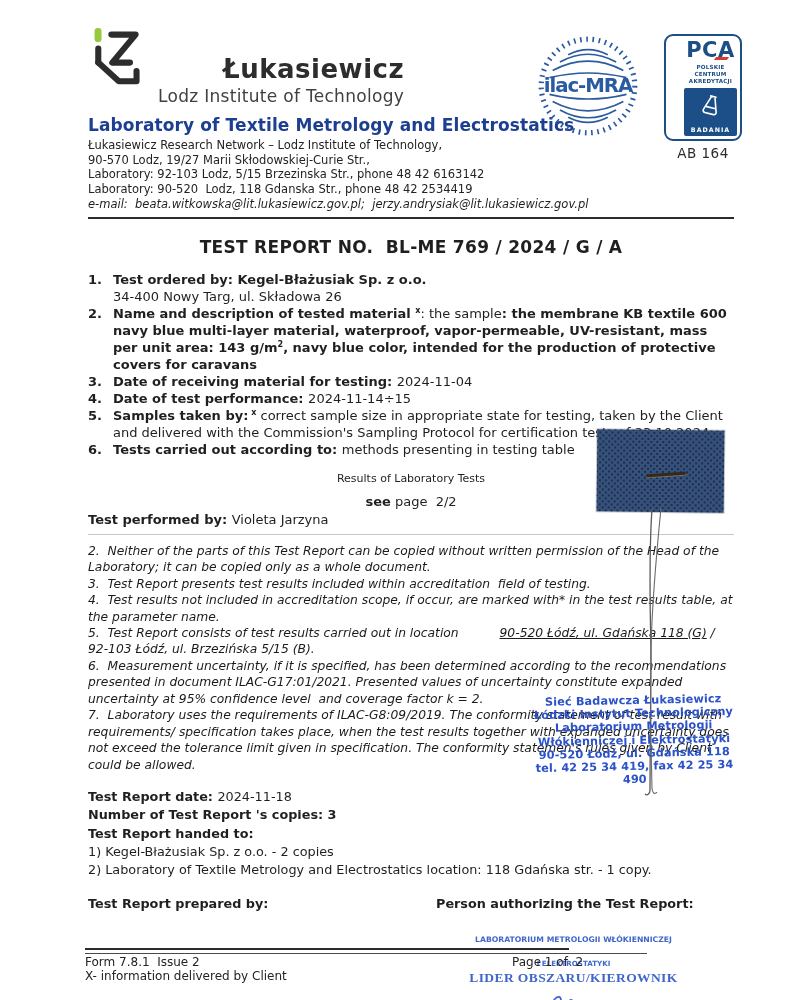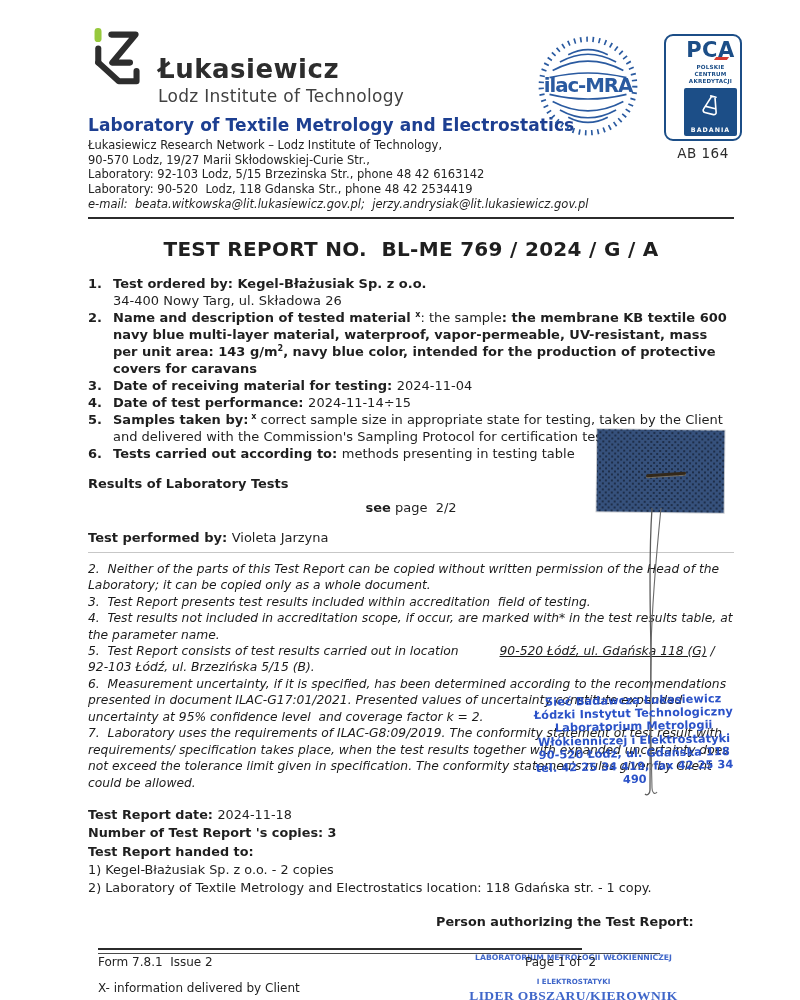--- a/index.html
+++ b/index.html
@@ -6,51 +6,51 @@
   body{
     width:800px;height:1000px;position:relative;overflow:hidden;
     background:#ffffff;color:#1f1f1f;
     font-family:"DejaVu Sans","Liberation Sans",sans-serif;
     -webkit-font-smoothing:antialiased;
   }
   .content{padding:26px 66px 0 88px;position:relative;}
   
   .brand-row{display:flex;gap:14px;align-items:flex-start;}
   .logo-svg{flex:none;}
-  .brand-text{margin-top:30px;}
+  .brand-text{margin-top:30px;text-align:right;}
   .brand-name{font-size:26px;font-weight:bold;color:#2d2d2d;letter-spacing:.5px;line-height:1;}
   .brand-sub{font-size:17px;color:#414141;margin-top:4px;letter-spacing:.3px;}
   .lab-title{color:#1d3f91;font-weight:bold;font-size:17px;margin-top:9px;letter-spacing:.1px;}
   .addresses{font-size:11.5px;line-height:1.28;margin-top:3px;color:#232323;}
   .addresses div{white-space:pre-wrap;}
   .email{font-size:11.5px;font-style:italic;margin-top:0;white-space:pre-wrap;}
   .rule{border:none;border-top:2.2px solid #2b2b2b;margin:6px 0 0 0;}
   .seals{position:absolute;top:34px;right:58px;display:flex;gap:24px;align-items:flex-start;}
   .pca-wrap{width:78px;text-align:center;}
   .pca-badge{border:2px solid #1c4e87;border-radius:9px;background:#fff;padding:4px 3px 3px 18px;}
   .pca-acronym{font-size:21px;font-weight:bold;color:#1c4e87;line-height:1;position:relative;letter-spacing:.5px;}
   .pca-acronym::after{content:"";position:absolute;right:9px;bottom:1px;width:13px;height:3px;background:#d63b30;transform:skewX(-35deg);}
   .pca-name{font-size:5.6px;font-weight:bold;color:#1c4e87;line-height:1.25;margin-top:3px;letter-spacing:.2px;}
   .pca-box{background:#1c4e87;margin-top:3px;border-radius:2px;padding:5px 0 3px 0;}
   .pca-badania{color:#fff;font-size:6.3px;font-weight:bold;letter-spacing:1px;margin-top:3px;}
   .pca-number{font-size:13.5px;color:#2b2b2b;margin-top:4px;letter-spacing:.5px;}
   
-  .title{text-align:center;font-weight:bold;font-size:20px;margin-top:18px;letter-spacing:.3px;white-space:pre-wrap;}
+  .title{text-align:center;font-weight:bold;font-size:17px;margin-top:18px;letter-spacing:.3px;white-space:pre-wrap;}
   .items{margin-top:15px;font-size:13px;line-height:1.3;}
   .li{display:flex;}
   .li .num{width:25px;font-weight:bold;flex:none;}
   .li-body{flex:1;}
   .b{font-weight:bold;}
   .u{text-decoration:underline;margin-left:37px;}
   .sup{vertical-align:super;font-size:.62em;}
   .li-body span,.note span,.report-block span,.see-line span,.performed-line span{white-space:pre-wrap;}
   
-  .results-heading{text-align:left;font-weight:bold;font-size:13px;margin-top:13px;}
+  .results-heading{text-align:center;font-weight:normal;font-size:11px;margin-top:13px;}
   .see-line{margin-top:9px;font-size:13px;text-align:center;}
-  .performed-line{margin-top:15px;font-size:13px;}
+  .performed-line{margin-top:3px;font-size:13px;}
   .faint-rule{border:none;border-top:1px solid #c7c7c7;margin:7px 0 0 0;}
   .notes{margin-top:8px;font-size:12.3px;font-style:italic;line-height:1.34;color:#1b1b1b;}
   
   .report-block{margin-top:15px;font-size:12.8px;line-height:1.42;}
   
   .signoff-row{display:flex;margin-top:17px;font-size:12.8px;}
   .signoff-left{width:330px;}
   .prepared-name{margin-top:2px;font-weight:normal;}
   .signoff-right{flex:1;padding-left:18px;}
   .auth-label{font-weight:bold;}
@@ -63,27 +63,27 @@
     font-size:11.3px;line-height:1.17;text-align:center;transform:rotate(-1.2deg);letter-spacing:.1px;}
   .swatch{position:absolute;left:597px;top:430px;width:127px;height:82px;transform:rotate(.6deg);
     background-color:#36517c;
     background-image:radial-gradient(#1e2e49 1.1px,transparent 1.5px),radial-gradient(#1e2e49 1.1px,transparent 1.5px);
     background-size:6px 6px;background-position:0 0,3px 3px;
     box-shadow:0 0 0 1px rgba(20,30,50,.25);}
   .staple{position:absolute;left:646px;top:473px;width:40px;height:3px;background:#33281a;
     transform:rotate(-4deg);border-radius:2px;box-shadow:0 1px 0 rgba(170,140,90,.55);}
   .threads{position:absolute;left:560px;top:418px;pointer-events:none;}
   
-  .footer{position:absolute;left:98px;top:948px;width:640px;font-size:12px;color:#232323;}
+  .footer{position:absolute;left:85px;top:948px;width:640px;font-size:12px;color:#232323;}
   .f-thick{width:484px;height:2px;background:#2b2b2b;}
   .f-thin{width:562px;height:1px;background:#4a4a4a;margin-top:3px;}
   .f-row{position:relative;margin-top:1px;}
   .f-form{white-space:pre-wrap;}
   .f-page{position:absolute;left:427px;top:0;white-space:pre-wrap;}
-  .f-note{margin-top:12px;}
+  .f-note{margin-top:0;}
 </style>
 </head>
 <body>
 
 <div class="content">
 
   <div class="brand-row">
     <svg class="logo-svg" viewBox="0 0 60 64" width="56" height="62">
       <rect x="7" y="1" width="7.5" height="15" rx="3.6" fill="#97c93d"></rect>
       <g stroke="#2d2d2d" stroke-width="6.5" fill="none" stroke-linecap="round" stroke-linejoin="round">
@@ -154,20 +154,21 @@
   <div class="report-block">
     <div><span class="b">Test Report date: </span><span>2024-11-18</span></div>
     <div><span class="b">Number of Test Report 's copies: 3</span></div>
     <div><span class="b">Test Report handed to:</span></div>
     <div><span>1) Kegel-Błażusiak Sp. z o.o. - 2 copies</span></div>
     <div><span>2) Laboratory of Textile Metrology and Electrostatics location: 118 Gdańska str. - 1 copy.</span></div>
   </div>
 
   <div class="signoff-row">
     <div class="signoff-left">
+      <div class="b">Test Report prepared by:</div>
     </div>
     <div class="signoff-right">
       <div class="auth-label">Person authorizing the Test Report:</div>
       <div class="auth-stamp">
         <div class="auth-line1">LABORATORIUM METROLOGII WŁÓKIENNICZEJ</div>
         <div class="auth-line2">I ELEKTROSTATYKI</div>
         <div class="auth-line3">LIDER OBSZARU/KIEROWNIK</div>
         <svg width="64" height="34" viewBox="0 0 64 34" style="margin-top:2px;">
           <path d="M6,28 C8,12 18,4 19,12 C20,20 13,28 17,28 C22,28 24,12 29,12 C34,12 30,26 35,23 C38,21 39,15 43,17 C47,19 46,26 53,23 C56,21.5 58,24 60,27" fill="none" stroke="#3f66c9" stroke-width="1.8" stroke-linecap="round"></path>
         </svg>

